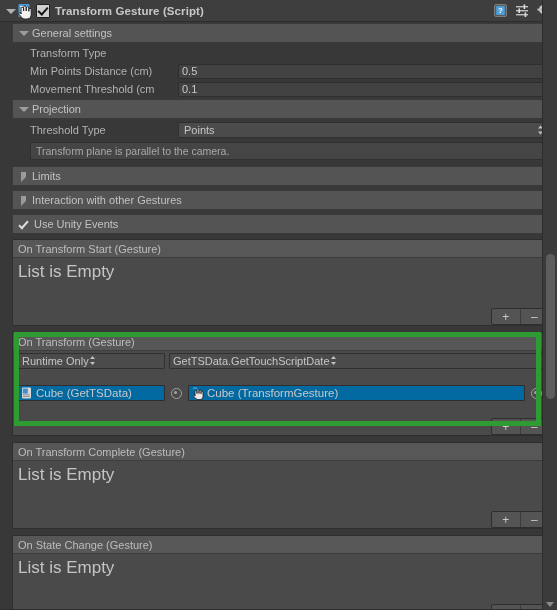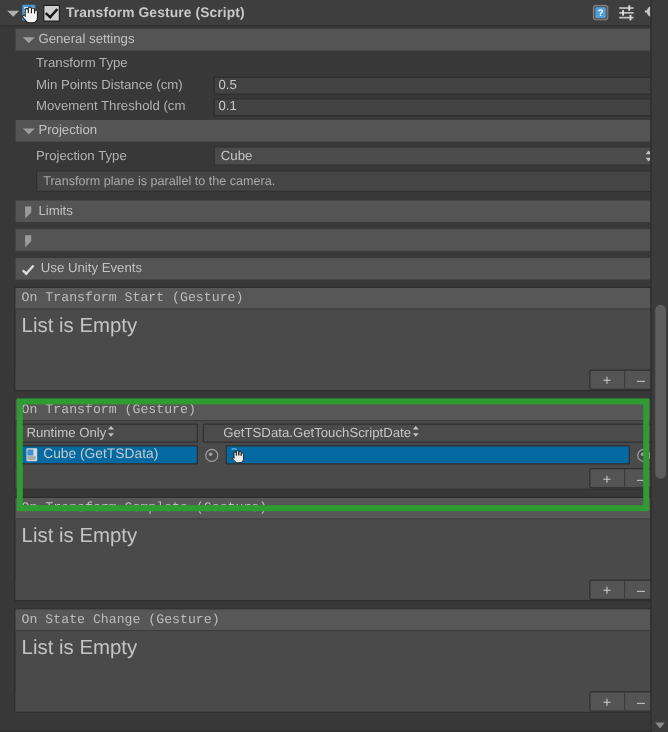--- a/index.html
+++ b/index.html
@@ -229,21 +229,20 @@
   }
   .uevent-title {
     height: 17px;
     background: #575757;
     border-bottom: 1px solid #3d3d3d;
     display: flex;
     align-items: center;
     padding-left: 5px;
     color: #bdbdbd;
     font-size: 11px;
-    font-family: Liberation Mono, monospace;
   }
   .uevent-body {
     min-height: 46px;
     padding: 4px 0 0 5px;
     color: #c4c4c4;
     font-size: 17px;
   }
   .uevent-footer {
     height: 17px;
     background: #4a4a4a;
@@ -267,21 +266,21 @@
     align-items: center;
     justify-content: center;
     color: #c9c9c9;
     font-size: 12px;
     line-height: 1;
   }
   .pm-btn.plus { border-right: 1px solid #3c3c3c; }
 
   
   .ev-entry { padding: 2px 4px 1px 4px; }
-  .ev-line { display: flex; align-items: center; gap: 4px; margin-bottom: 2px; }
+  .ev-line { display: flex; align-items: center; gap: 4px; margin-bottom: 16px; }
   .ev-popup-small {
     width: 148px;
     height: 16px;
     background: #4b4b4b;
     border: 1px solid #303030;
     border-radius: 1px;
     color: #c6c6c6;
     font-size: 11px;
     display: flex;
     align-items: center;
@@ -292,21 +291,21 @@
   .ev-popup-wide {
     flex: 1 1 auto;
     height: 16px;
     background: #4b4b4b;
     border: 1px solid #303030;
     border-radius: 1px;
     color: #c6c6c6;
     font-size: 11px;
     display: flex;
     align-items: center;
-    padding-left: 16px;
+    padding-left: 3px;
     box-sizing: border-box;
     position: relative;
   }
   .objfield {
     height: 16px;
     background: #0369a1;
     border: 1px solid #2e2e2e;
     border-radius: 1px;
     color: #c8c8c8;
     font-size: 11.5px;
@@ -464,43 +463,44 @@
     <span class="label prop-label">Movement Threshold (cm</span>
     <span class="numfield">0.1</span>
   </div>
 
   <div class="section-bar">
     <span class="foldout-arrow"></span>
     <span class="sec-label">Projection</span>
   </div>
 
   <div class="field-row" style="height:20px;">
-    <span class="label prop-label">Projection Type</span>
+    <span class="label prop-label">Threshold Type</span>
     <span class="popup">
-      <span>Cube</span>
+      <span>Points</span>
       <span class="arrows">
         <svg width="7" height="11" viewBox="0 0 7 11">
           <path d="M3.5 1 L6 4 L1 4 Z" fill="#c2c2c2"></path>
           <path d="M3.5 10 L1 7 L6 7 Z" fill="#c2c2c2"></path>
         </svg>
       </span>
     </span>
   </div>
 
   <div class="helpbox">
     <span>Transform plane is parallel to the camera.</span>
   </div>
 
   <div class="section-bar" style="margin-top:6px;">
     <span class="foldout-arrow closed"></span>
     <span class="sec-label">Limits</span>
   </div>
 
   <div class="section-bar" style="margin-top:4px;">
     <span class="foldout-arrow closed"></span>
+    <span class="sec-label">Interaction with other Gestures</span>
   </div>
 
   <div class="section-bar" style="margin-top:4px;">
     <span class="sec-check"></span>
     <span class="sec-label" style="margin-left:0">Use Unity Events</span>
   </div>
 
   <div class="uevent" style="margin-top:5px;">
     <div class="uevent-title">On Transform Start (Gesture)</div>
     <div class="uevent-body">
@@ -552,20 +552,21 @@
         <span class="obj-picker">
           <span class="picker-dot"></span>
         </span>
         <span class="objfield wide">
           <span class="obj-icon">
             <svg width="13" height="13" viewBox="0 0 13 13">
               <path d="M3 9 L3 4.6 a1 1 0 0 1 2 0 L5 6.6 L5 3.6 a1 1 0 0 1 2 0 L7 6.5 L7 4.2 a1 1 0 0 1 2 0 L9 6.8 L9 5.5 a1 1 0 0 1 2 0 L11 9.6 a3 3 0 0 1 -3 3 L6 12.6 a2.6 2.6 0 0 1 -2 -0.9 L1.8 9.4 a0.9 0.9 0 0 1 1.3 -1.2 Z" fill="#eaeaea" stroke="#202020" stroke-width="0.8"></path>
               <path d="M1 1.8 a3.4 3.4 0 0 1 4.4 0" stroke="#4ea0dd" stroke-width="1.3" fill="none"></path>
             </svg>
           </span>
+          <span>Cube (TransformGesture)</span>
         </span>
         <span class="obj-picker">
           <span class="picker-dot"></span>
         </span>
       </div>
     </div>
     <div class="uevent-footer">
       <span class="pm-buttons">
         <span class="pm-btn plus">+</span>
         <span class="pm-btn">–</span>

